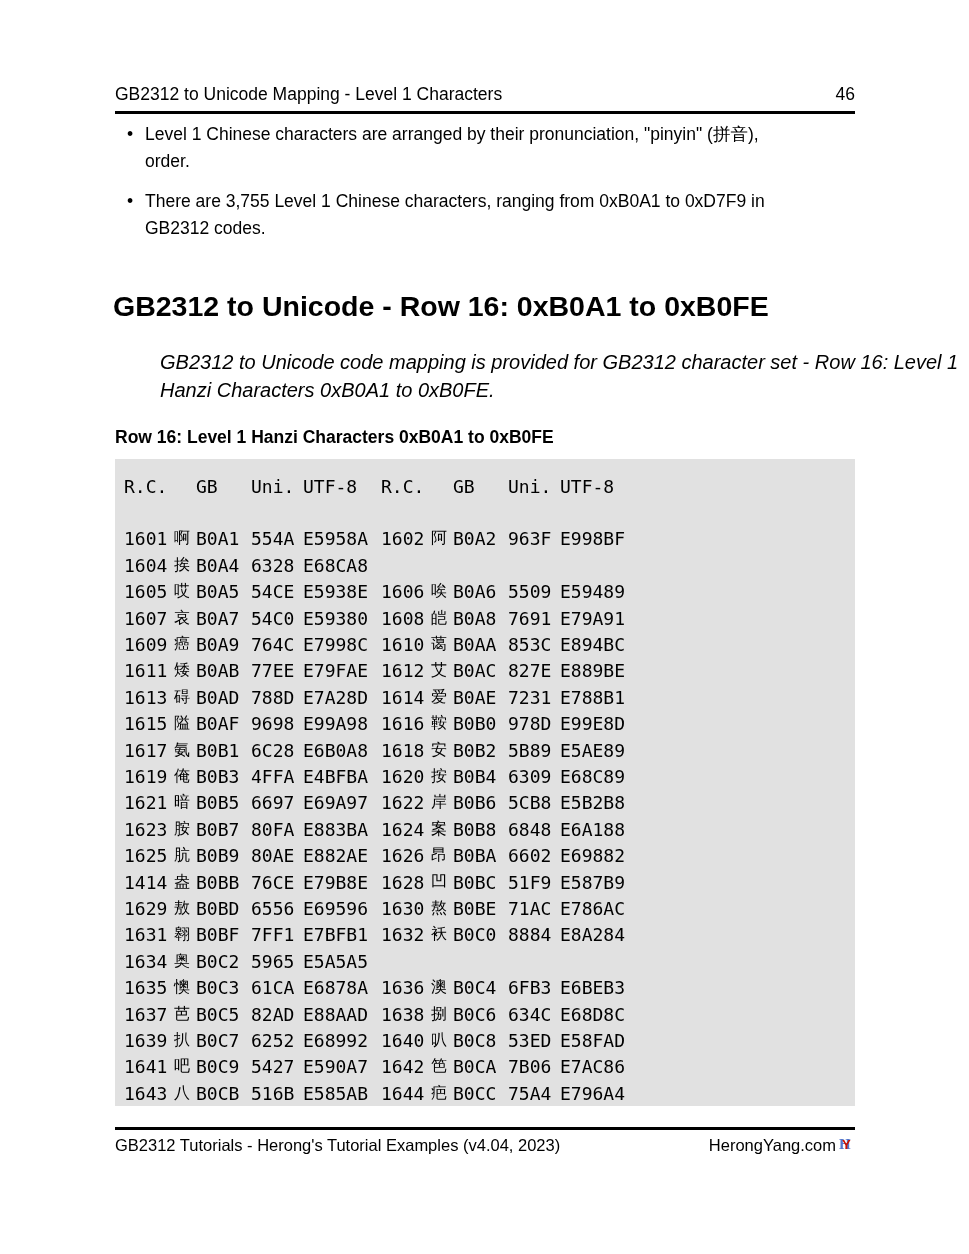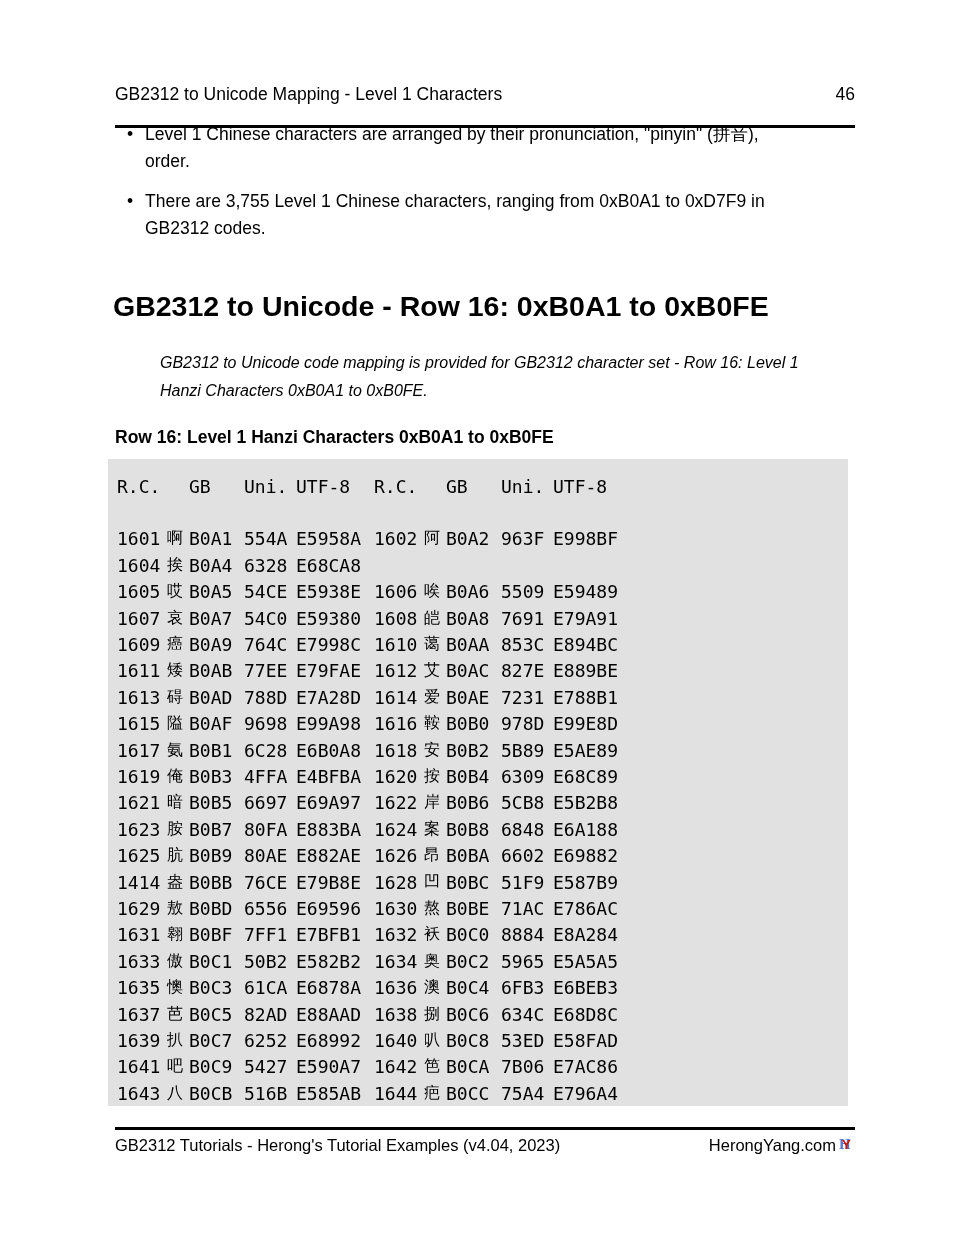--- a/index.html
+++ b/index.html
@@ -2,42 +2,42 @@
 <html><head>
 <meta charset="utf-8">
 <style>
   html,body{margin:0;padding:0;background:#ffffff;}
   .page{position:relative;width:969px;height:1254px;background:#ffffff;
         font-family:"Liberation Sans",sans-serif;color:#000;overflow:hidden;}
 
   
   .running-header{position:absolute;left:115px;top:84px;width:740px;
     display:flex;justify-content:space-between;align-items:baseline;
-    border-bottom:3px solid #000;padding-bottom:20px;font-size:17.5px;}
+    border-bottom:3px solid #000;padding-bottom:6px;font-size:17.5px;}
 
   
   .bullets{position:absolute;left:115px;top:121px;width:745px;
     font-size:17.5px;line-height:26.5px;}
   .bullet{display:flex;margin-bottom:14px;}
   .bullet-marker{flex:none;width:30px;padding-left:12px;box-sizing:border-box;}
   .bullet-text div{white-space:nowrap;}
 
   
   .h1{position:absolute;left:113px;top:290px;font-size:28.5px;font-weight:bold;text-align:center;}
 
   
-  .desc{position:absolute;left:160px;top:349px;font-size:16px;
+  .desc{position:absolute;left:160px;top:349px;font-size:20px;
     font-style:italic;line-height:27.5px;}
   .desc div{white-space:nowrap;}
 
   
   .subhead{position:absolute;left:115px;top:427px;font-size:17.5px;font-weight:bold;}
 
   
-  .gray{position:absolute;left:108px;top:459px;width:740px;height:647px;
+  .gray{position:absolute;left:115px;top:459px;width:740px;height:647px;
     background:#e1e1e1;box-sizing:border-box;padding:14px 12px 0 9px;
     font-family:"DejaVu Sans Mono",monospace;font-size:18px;}
   .trow{display:flex;height:26.4px;align-items:center;white-space:pre;}
   .half{display:flex;flex:none;width:244px;margin-right:13px;}
   .c-rc{flex:none;width:50px;}
   .c-ch{flex:none;width:22px;font-size:16px;overflow:visible;}
   .c-gb{flex:none;width:55px;}
   .c-uni{flex:none;width:52px;}
   .c-utf8{flex:none;width:65px;}
   .c-rch{flex:none;width:72px;}
@@ -114,21 +114,21 @@
         <div class="trow"><div class="half"><span class="c-rc">1613</span><span class="c-ch">碍</span><span class="c-gb">B0AD</span><span class="c-uni">788D</span><span class="c-utf8">E7A28D</span></div><div class="half"><span class="c-rc">1614</span><span class="c-ch">爱</span><span class="c-gb">B0AE</span><span class="c-uni">7231</span><span class="c-utf8">E788B1</span></div></div>
         <div class="trow"><div class="half"><span class="c-rc">1615</span><span class="c-ch">隘</span><span class="c-gb">B0AF</span><span class="c-uni">9698</span><span class="c-utf8">E99A98</span></div><div class="half"><span class="c-rc">1616</span><span class="c-ch">鞍</span><span class="c-gb">B0B0</span><span class="c-uni">978D</span><span class="c-utf8">E99E8D</span></div></div>
         <div class="trow"><div class="half"><span class="c-rc">1617</span><span class="c-ch">氨</span><span class="c-gb">B0B1</span><span class="c-uni">6C28</span><span class="c-utf8">E6B0A8</span></div><div class="half"><span class="c-rc">1618</span><span class="c-ch">安</span><span class="c-gb">B0B2</span><span class="c-uni">5B89</span><span class="c-utf8">E5AE89</span></div></div>
         <div class="trow"><div class="half"><span class="c-rc">1619</span><span class="c-ch">俺</span><span class="c-gb">B0B3</span><span class="c-uni">4FFA</span><span class="c-utf8">E4BFBA</span></div><div class="half"><span class="c-rc">1620</span><span class="c-ch">按</span><span class="c-gb">B0B4</span><span class="c-uni">6309</span><span class="c-utf8">E68C89</span></div></div>
         <div class="trow"><div class="half"><span class="c-rc">1621</span><span class="c-ch">暗</span><span class="c-gb">B0B5</span><span class="c-uni">6697</span><span class="c-utf8">E69A97</span></div><div class="half"><span class="c-rc">1622</span><span class="c-ch">岸</span><span class="c-gb">B0B6</span><span class="c-uni">5CB8</span><span class="c-utf8">E5B2B8</span></div></div>
         <div class="trow"><div class="half"><span class="c-rc">1623</span><span class="c-ch">胺</span><span class="c-gb">B0B7</span><span class="c-uni">80FA</span><span class="c-utf8">E883BA</span></div><div class="half"><span class="c-rc">1624</span><span class="c-ch">案</span><span class="c-gb">B0B8</span><span class="c-uni">6848</span><span class="c-utf8">E6A188</span></div></div>
         <div class="trow"><div class="half"><span class="c-rc">1625</span><span class="c-ch">肮</span><span class="c-gb">B0B9</span><span class="c-uni">80AE</span><span class="c-utf8">E882AE</span></div><div class="half"><span class="c-rc">1626</span><span class="c-ch">昂</span><span class="c-gb">B0BA</span><span class="c-uni">6602</span><span class="c-utf8">E69882</span></div></div>
         <div class="trow"><div class="half"><span class="c-rc">1414</span><span class="c-ch">盎</span><span class="c-gb">B0BB</span><span class="c-uni">76CE</span><span class="c-utf8">E79B8E</span></div><div class="half"><span class="c-rc">1628</span><span class="c-ch">凹</span><span class="c-gb">B0BC</span><span class="c-uni">51F9</span><span class="c-utf8">E587B9</span></div></div>
         <div class="trow"><div class="half"><span class="c-rc">1629</span><span class="c-ch">敖</span><span class="c-gb">B0BD</span><span class="c-uni">6556</span><span class="c-utf8">E69596</span></div><div class="half"><span class="c-rc">1630</span><span class="c-ch">熬</span><span class="c-gb">B0BE</span><span class="c-uni">71AC</span><span class="c-utf8">E786AC</span></div></div>
         <div class="trow"><div class="half"><span class="c-rc">1631</span><span class="c-ch">翱</span><span class="c-gb">B0BF</span><span class="c-uni">7FF1</span><span class="c-utf8">E7BFB1</span></div><div class="half"><span class="c-rc">1632</span><span class="c-ch">袄</span><span class="c-gb">B0C0</span><span class="c-uni">8884</span><span class="c-utf8">E8A284</span></div></div>
-        <div class="trow"><div class="half"><span class="c-rc">1633</span><span class="c-ch">傲</span><span class="c-gb">B0C1</span><span class="c-uni">50B2</span><span class="c-utf8">E582B2</span></div><div class="half"><span class="c-rc">1634</span><span class="c-ch">奥</span><span class="c-gb">B0C2</span><span class="c-uni">5965</span><span class="c-utf8">E5A5A5</span></div></div>
+        <div class="trow"><div class="half"><span class="c-rc">1634</span><span class="c-ch">奥</span><span class="c-gb">B0C2</span><span class="c-uni">5965</span><span class="c-utf8">E5A5A5</span></div></div>
         <div class="trow"><div class="half"><span class="c-rc">1635</span><span class="c-ch">懊</span><span class="c-gb">B0C3</span><span class="c-uni">61CA</span><span class="c-utf8">E6878A</span></div><div class="half"><span class="c-rc">1636</span><span class="c-ch">澳</span><span class="c-gb">B0C4</span><span class="c-uni">6FB3</span><span class="c-utf8">E6BEB3</span></div></div>
         <div class="trow"><div class="half"><span class="c-rc">1637</span><span class="c-ch">芭</span><span class="c-gb">B0C5</span><span class="c-uni">82AD</span><span class="c-utf8">E88AAD</span></div><div class="half"><span class="c-rc">1638</span><span class="c-ch">捌</span><span class="c-gb">B0C6</span><span class="c-uni">634C</span><span class="c-utf8">E68D8C</span></div></div>
         <div class="trow"><div class="half"><span class="c-rc">1639</span><span class="c-ch">扒</span><span class="c-gb">B0C7</span><span class="c-uni">6252</span><span class="c-utf8">E68992</span></div><div class="half"><span class="c-rc">1640</span><span class="c-ch">叭</span><span class="c-gb">B0C8</span><span class="c-uni">53ED</span><span class="c-utf8">E58FAD</span></div></div>
         <div class="trow"><div class="half"><span class="c-rc">1641</span><span class="c-ch">吧</span><span class="c-gb">B0C9</span><span class="c-uni">5427</span><span class="c-utf8">E590A7</span></div><div class="half"><span class="c-rc">1642</span><span class="c-ch">笆</span><span class="c-gb">B0CA</span><span class="c-uni">7B06</span><span class="c-utf8">E7AC86</span></div></div>
         <div class="trow"><div class="half"><span class="c-rc">1643</span><span class="c-ch">八</span><span class="c-gb">B0CB</span><span class="c-uni">516B</span><span class="c-utf8">E585AB</span></div><div class="half"><span class="c-rc">1644</span><span class="c-ch">疤</span><span class="c-gb">B0CC</span><span class="c-uni">75A4</span><span class="c-utf8">E796A4</span></div></div>
       </div>
   </div>
 
   <div class="footer">
     <span>GB2312 Tutorials - Herong's Tutorial Examples (v4.04, 2023)</span>

